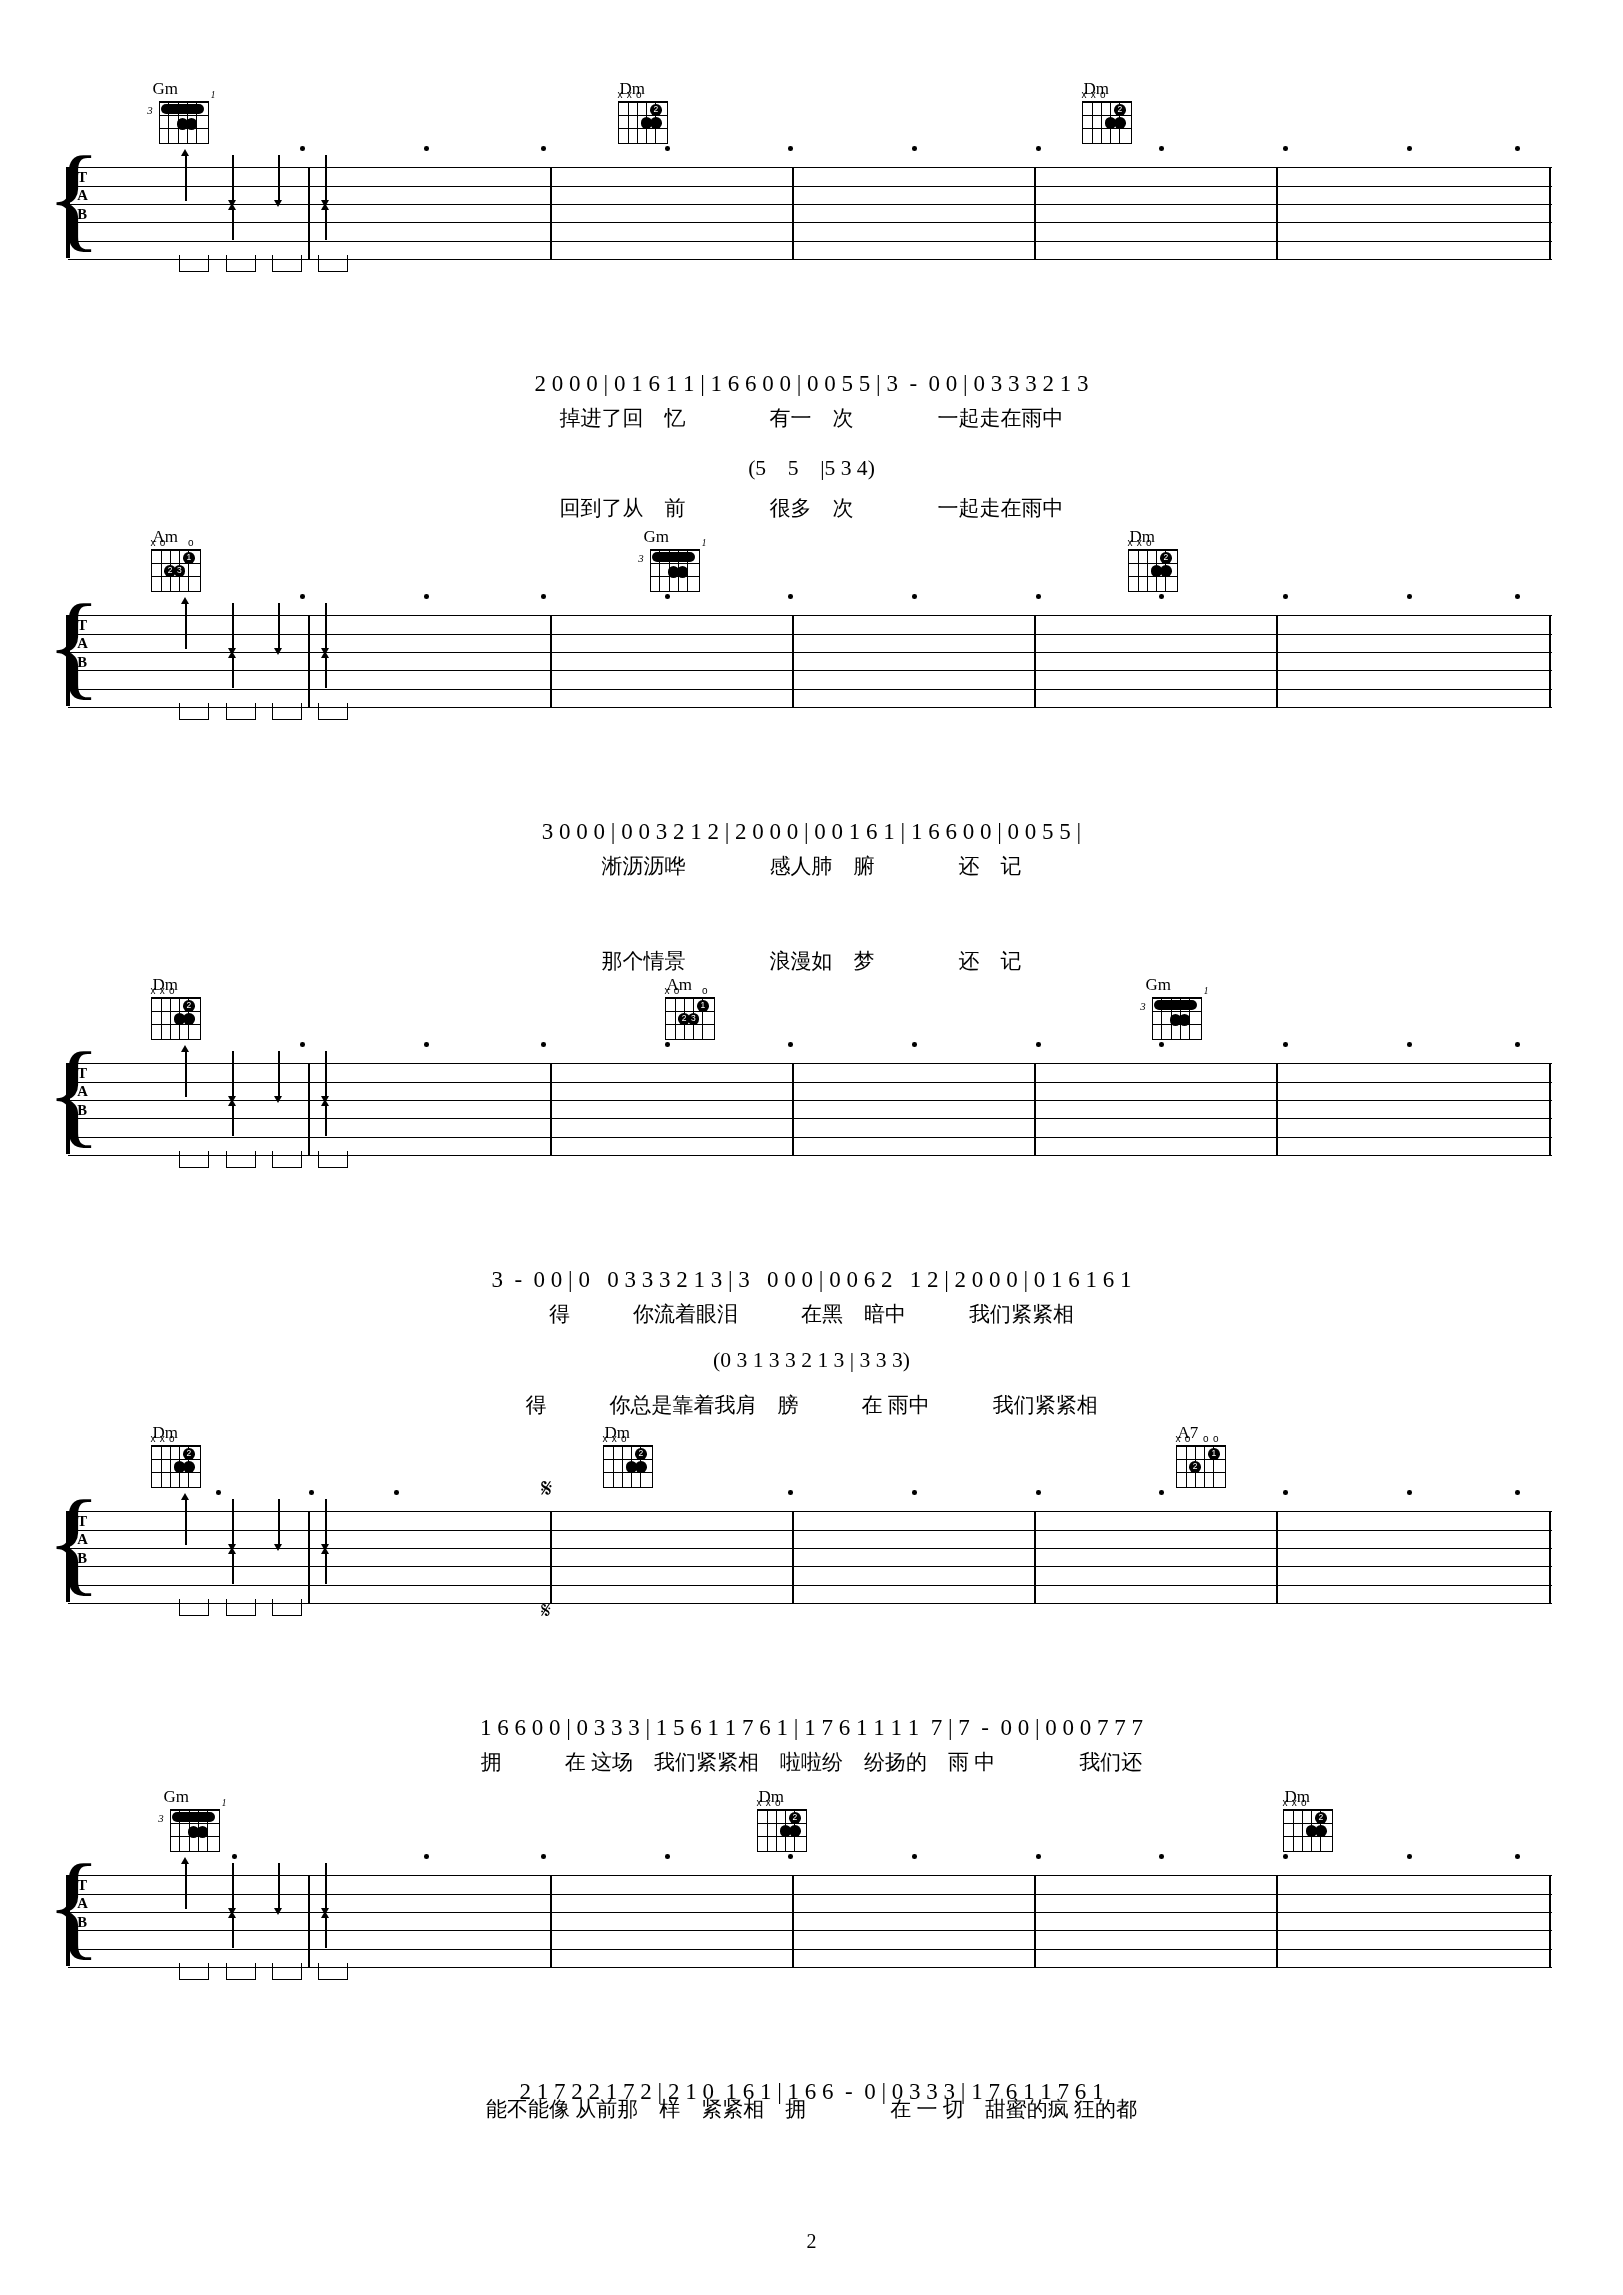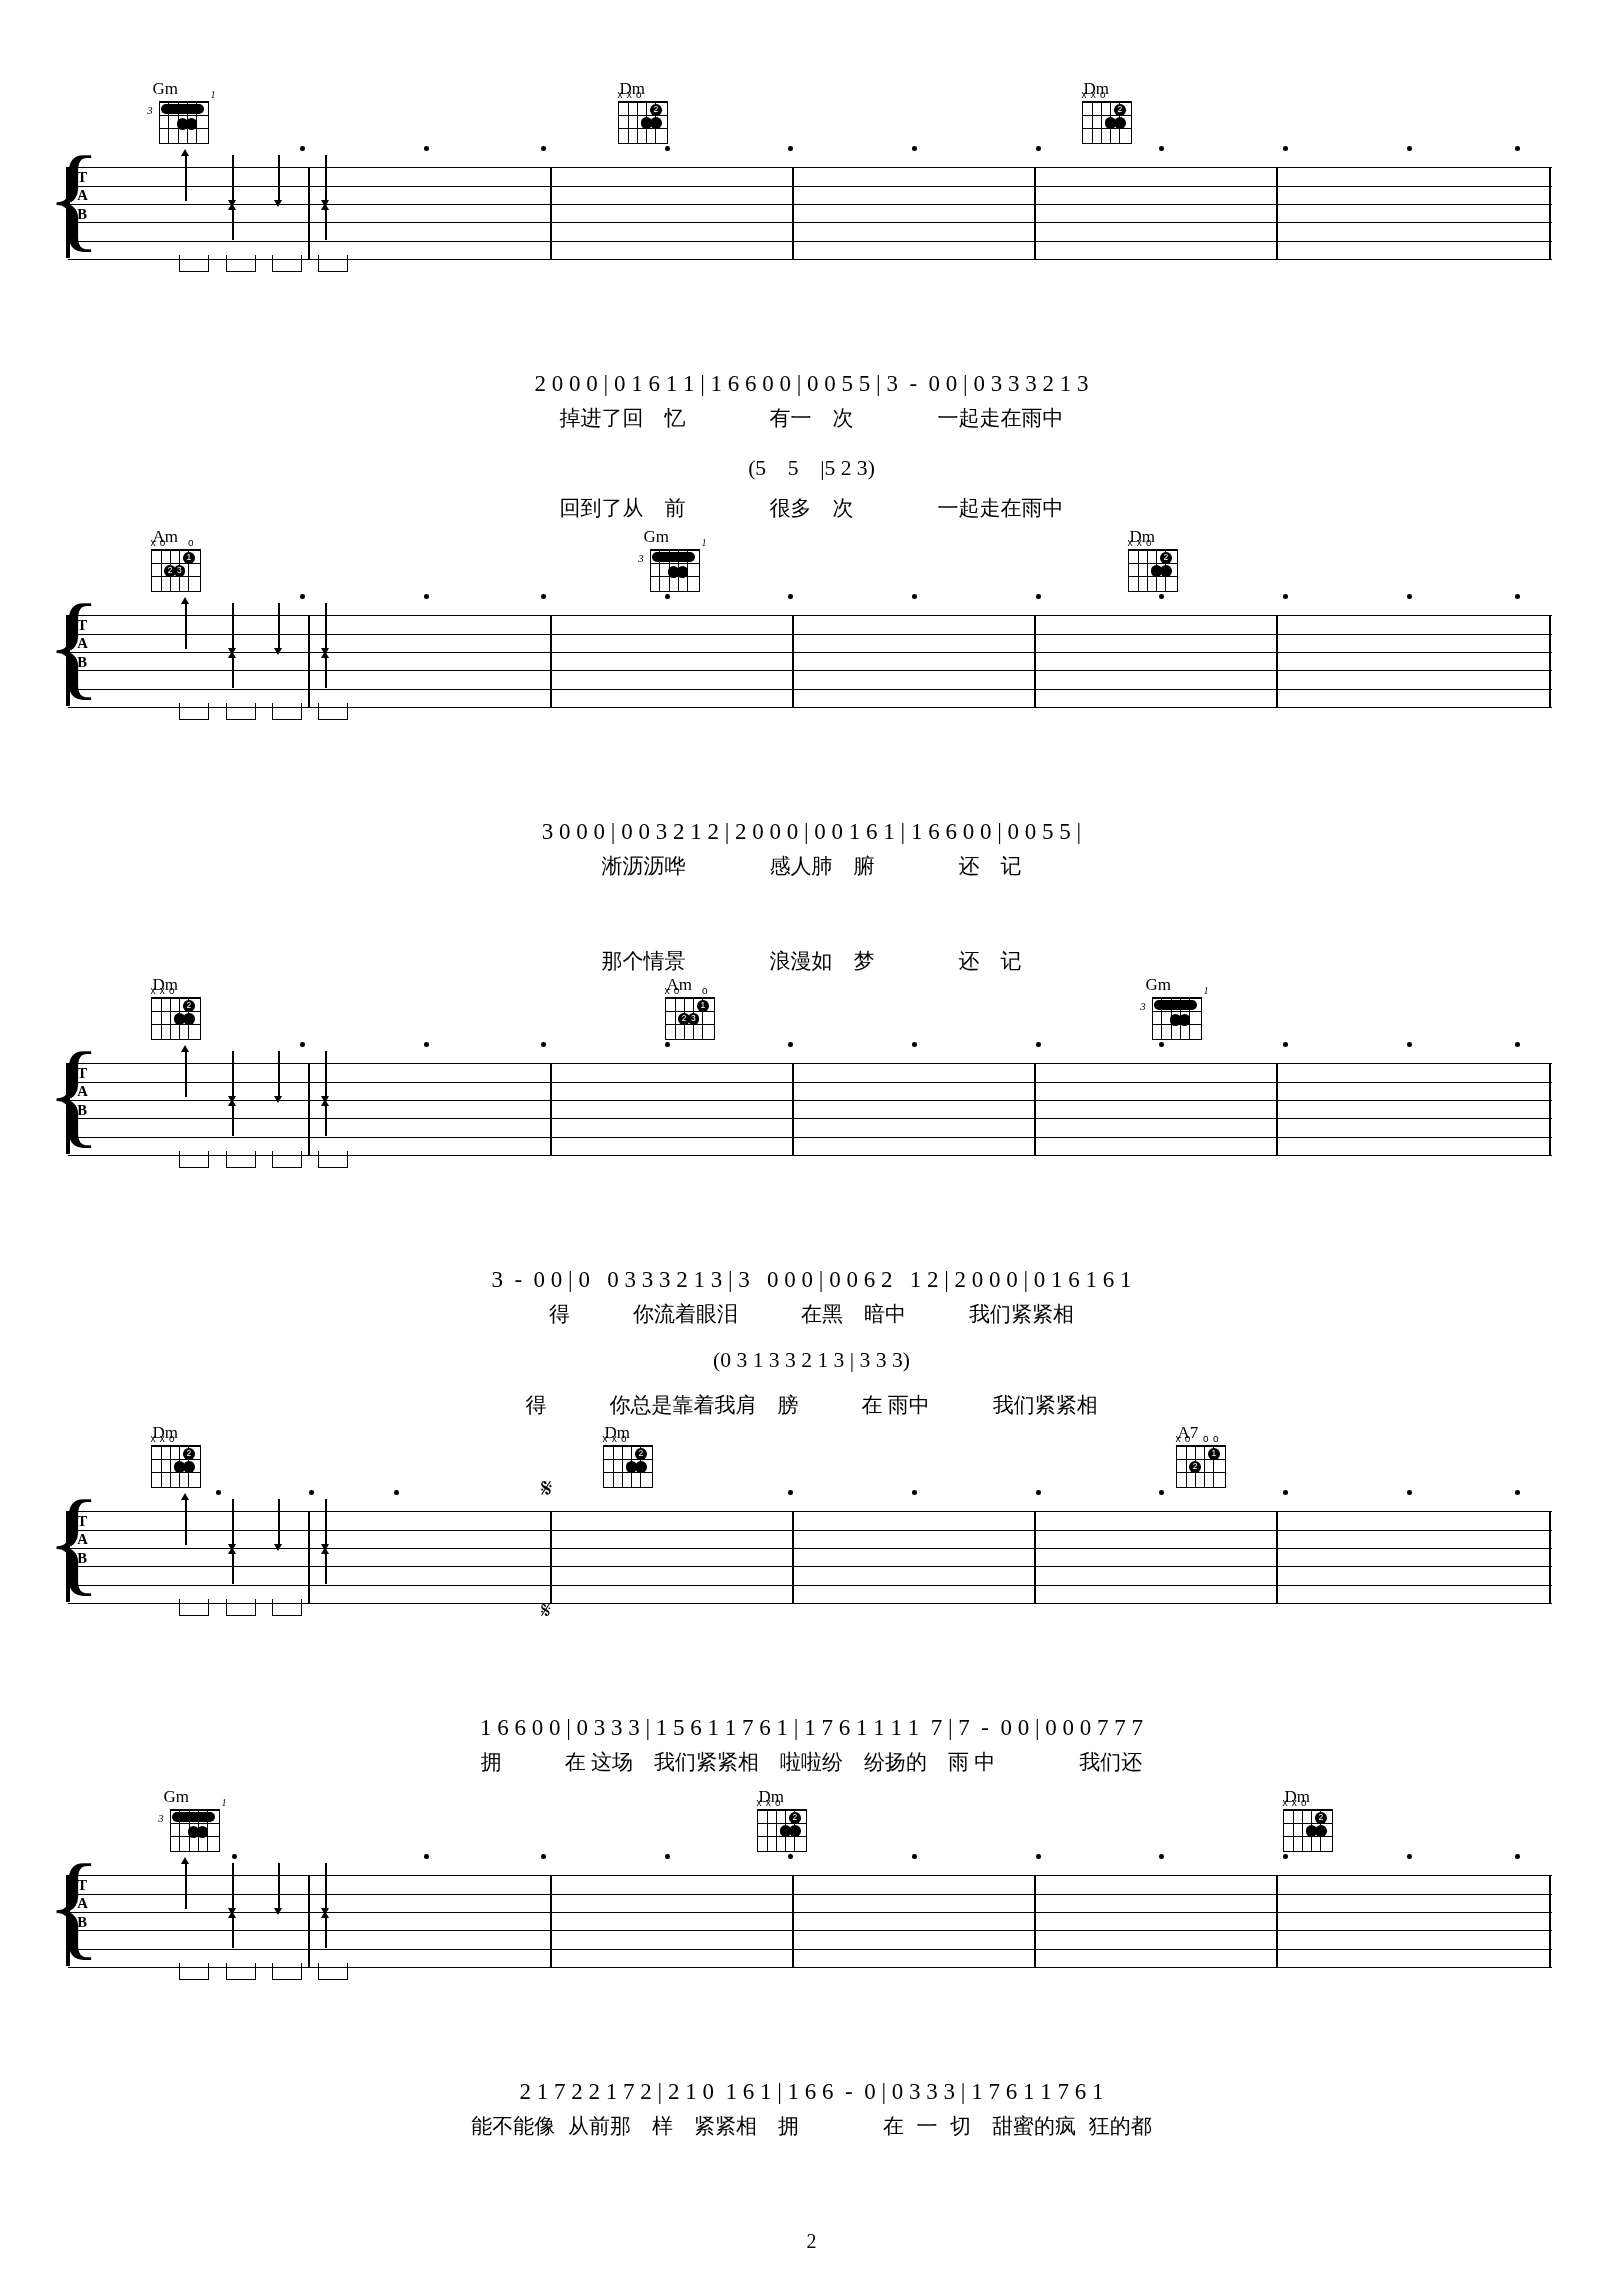--- a/index.html
+++ b/index.html
@@ -143,21 +143,21 @@
       <div class="dotmark" style="left:788px;top:76px;"></div>
       <div class="dotmark" style="left:912px;top:76px;"></div>
       <div class="dotmark" style="left:1036px;top:76px;"></div>
       <div class="dotmark" style="left:1159px;top:76px;"></div>
       <div class="dotmark" style="left:1283px;top:76px;"></div>
       <div class="dotmark" style="left:1407px;top:76px;"></div>
       <div class="dotmark" style="left:1515px;top:76px;"></div>
     </div>
     <div class="numrow" style="top:301px;text-align:center;">2 0 0 0 | 0 1 6 1 1 | 1 6 6 0 0 | 0 0 5 5 | 3  -  0 0 | 0 3 3 3 2 1 3</div>
     <div class="lyric" style="top:334px;text-align:center;">掉进了回　忆　　　　有一　次　　　　一起走在雨中</div>
-    <div class="lyric paren" style="top:383px;text-align:center;">(5　5　|5 2 3)</div>
+    <div class="lyric paren" style="top:383px;text-align:center;">(5　5　|5 3 4)</div>
     <div class="lyric" style="top:424px;text-align:center;">回到了从　前　　　　很多　次　　　　一起走在雨中</div>
   </div>
 
   <div class="system" style="top:518px;">
     <div class="chord" style="left:151px;top:9.3px;">
       <div class="name">Am</div>
       <div class="grid">
         <div class="mark" style="left:-1.5px;">x</div>
           <div class="mark" style="left:7.7px;">o</div>
           <div class="mark" style="left:36px;">o</div>
@@ -533,18 +533,18 @@
       <div class="dotmark" style="left:665px;top:76px;"></div>
       <div class="dotmark" style="left:788px;top:76px;"></div>
       <div class="dotmark" style="left:912px;top:76px;"></div>
       <div class="dotmark" style="left:1036px;top:76px;"></div>
       <div class="dotmark" style="left:1159px;top:76px;"></div>
       <div class="dotmark" style="left:1283px;top:76px;"></div>
       <div class="dotmark" style="left:1407px;top:76px;"></div>
       <div class="dotmark" style="left:1515px;top:76px;"></div>
     </div>
     <div class="numrow" style="top:301px;text-align:center;">2 1 7 2 2 1 7 2 | 2 1 0  1 6 1 | 1 6 6  -  0 | 0 3 3 3 | 1 7 6 1 1 7 6 1</div>
-    <div class="lyric" style="top:334px;text-align:center;font-family:Liberation Mono, monospace;">能不能像 从前那　样　紧紧相　拥　　　　在 一 切　甜蜜的疯 狂的都</div>
+    <div class="lyric" style="top:317px;text-align:center;">能不能像 从前那　样　紧紧相　拥　　　　在 一 切　甜蜜的疯 狂的都</div>
   </div>
 
   <div class="pagenum" style="top:2230px;">2</div>
 </div>
 
 
 </body></html>

